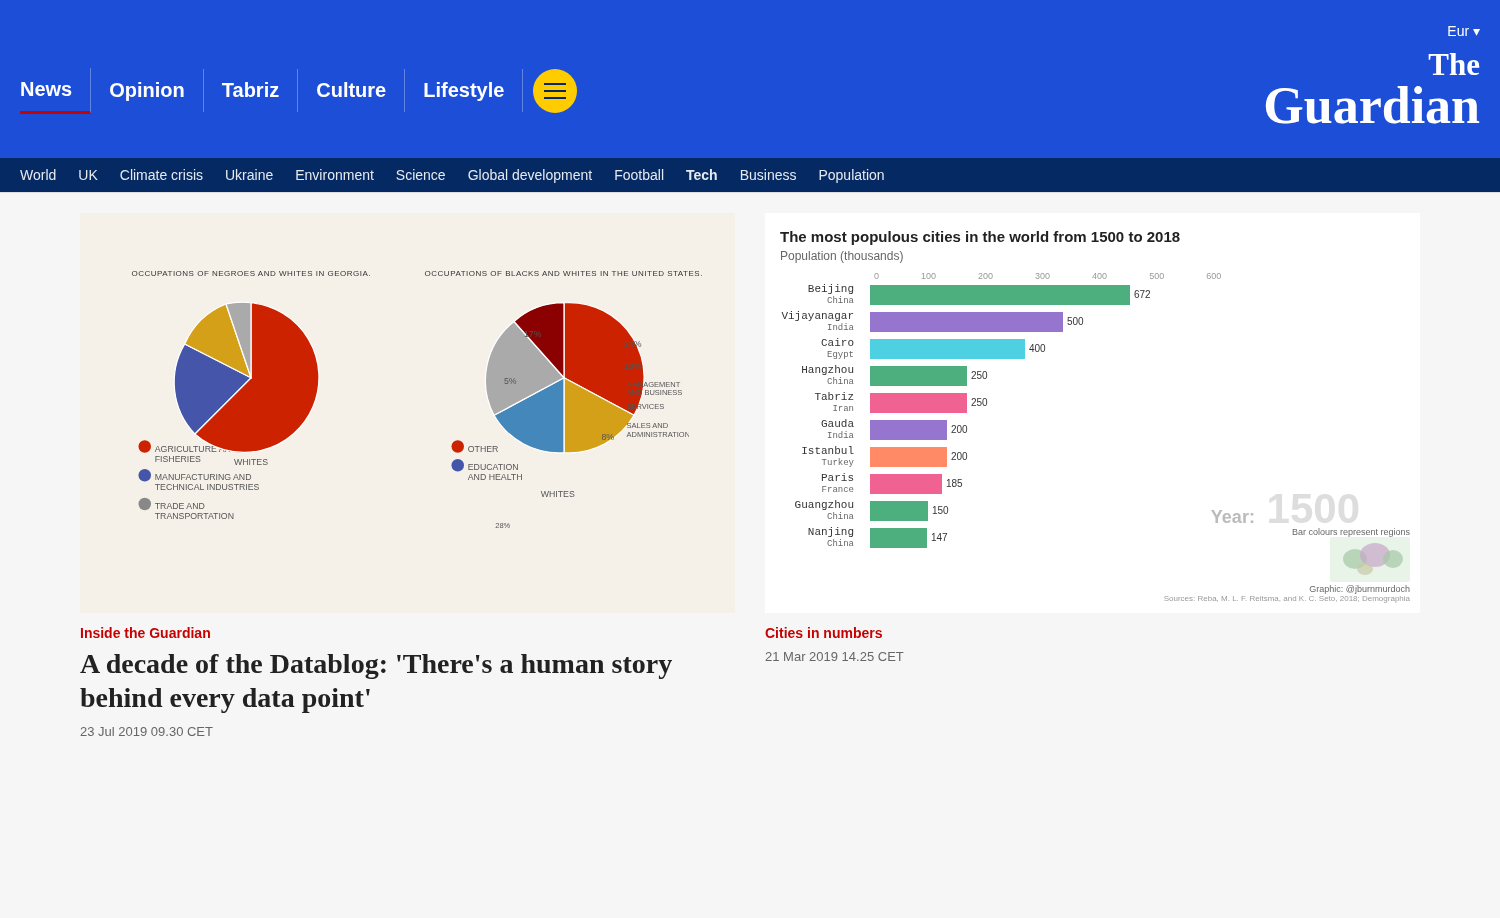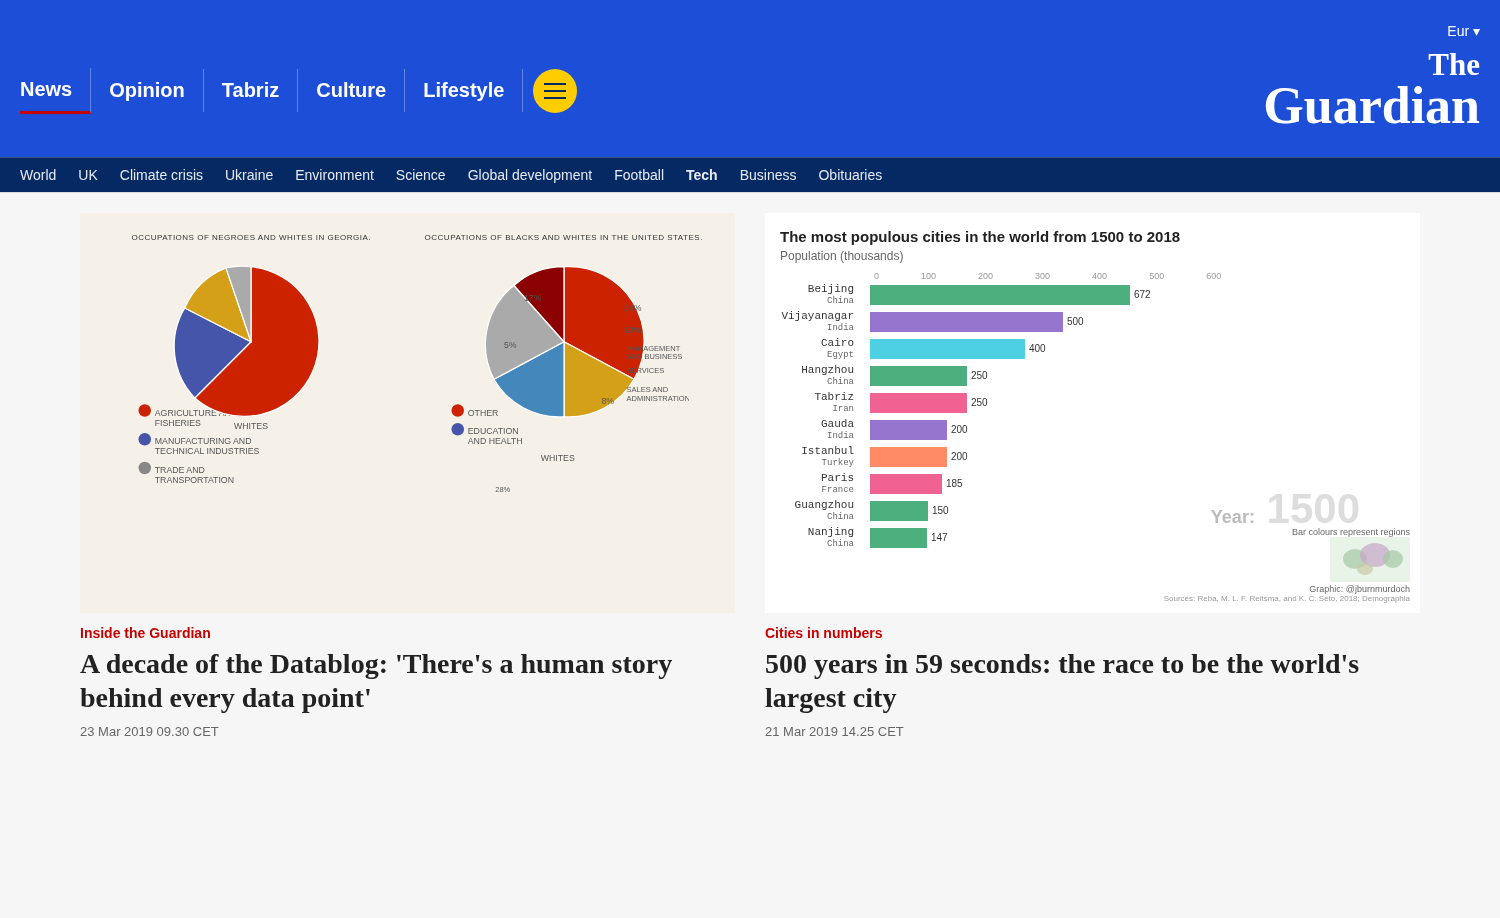--- a/index.html
+++ b/index.html
@@ -128,20 +128,21 @@
       justify-content: flex-start;
     }
     .pie-title {
       font-size: 8px;
       text-align: center;
       margin-bottom: 6px;
       color: #333;
       font-family: Arial, sans-serif;
       text-transform: uppercase;
       letter-spacing: 0.5px;
+      margin-top: 36px;
     }
     .pie-svg {
       width: 100%;
       max-width: 250px;
     }
 
     
     .bar-chart-container {
       background: #fff;
       padding: 15px 15px 15px 15px;
@@ -298,21 +299,21 @@
   <a href="#">World</a>
   <a href="#">UK</a>
   <a href="#">Climate crisis</a>
   <a href="#">Ukraine</a>
   <a href="#">Environment</a>
   <a href="#">Science</a>
   <a href="#">Global development</a>
   <a href="#">Football</a>
   <a href="#" style="font-weight:bold;">Tech</a>
   <a href="#">Business</a>
-  <a href="#">Obituaries</a>
+  <a href="#">Population</a>
 </nav>
 
 <div class="header-divider"></div>
 
 <main class="content">
 
   <article class="article-card">
     <div class="article-image-container">
       <div class="pie-charts-container">
 
@@ -375,21 +376,21 @@
             <text x="150" y="115" font-size="6" fill="#555" font-family="Arial">SALES AND</text>
             <text x="150" y="122" font-size="6" fill="#555" font-family="Arial">ADMINISTRATION</text>
             <text x="45" y="195" font-size="6" fill="#555" font-family="Arial">28%</text>
           </svg>
         </div>
       </div>
     </div>
     <div class="article-meta">
       <a href="#" class="article-category">Inside the Guardian</a>
       <h2 class="article-headline">A decade of the Datablog: 'There's a human story behind every data point'</h2>
-      <time class="article-date">23 Mar 2019 09.30 CET</time>
+      <time class="article-date">23 Jul 2019 09.30 CET</time>
     </div>
   </article>
 
   <article class="article-card">
     <div class="article-image-container">
       <div class="bar-chart-container">
         <div class="chart-title">The most populous cities in the world from 1500 to 2018</div>
         <div class="chart-subtitle">Population (thousands)</div>
 
         <div class="chart-axis">
@@ -468,18 +469,17 @@
             <ellipse cx="63" cy="22" rx="10" ry="9" fill="#a5c8a5" opacity="0.7"></ellipse>
             <ellipse cx="35" cy="32" rx="8" ry="6" fill="#c8c8a5" opacity="0.7"></ellipse>
           </svg>
           <div>Graphic: @jburnmurdoch</div>
           <div class="source-line">Sources: Reba, M. L. F. Reitsma, and K. C. Seto, 2018; Demographia</div>
         </div>
       </div>
     </div>
     <div class="article-meta">
       <a href="#" class="article-category">Cities in numbers</a>
-      <h2 class="article-headline">500 years in 59 seconds: the race to be the world's largest city</h2>
       <time class="article-date">21 Mar 2019 14.25 CET</time>
     </div>
   </article>
 
 </main>
 
 </body></html>

